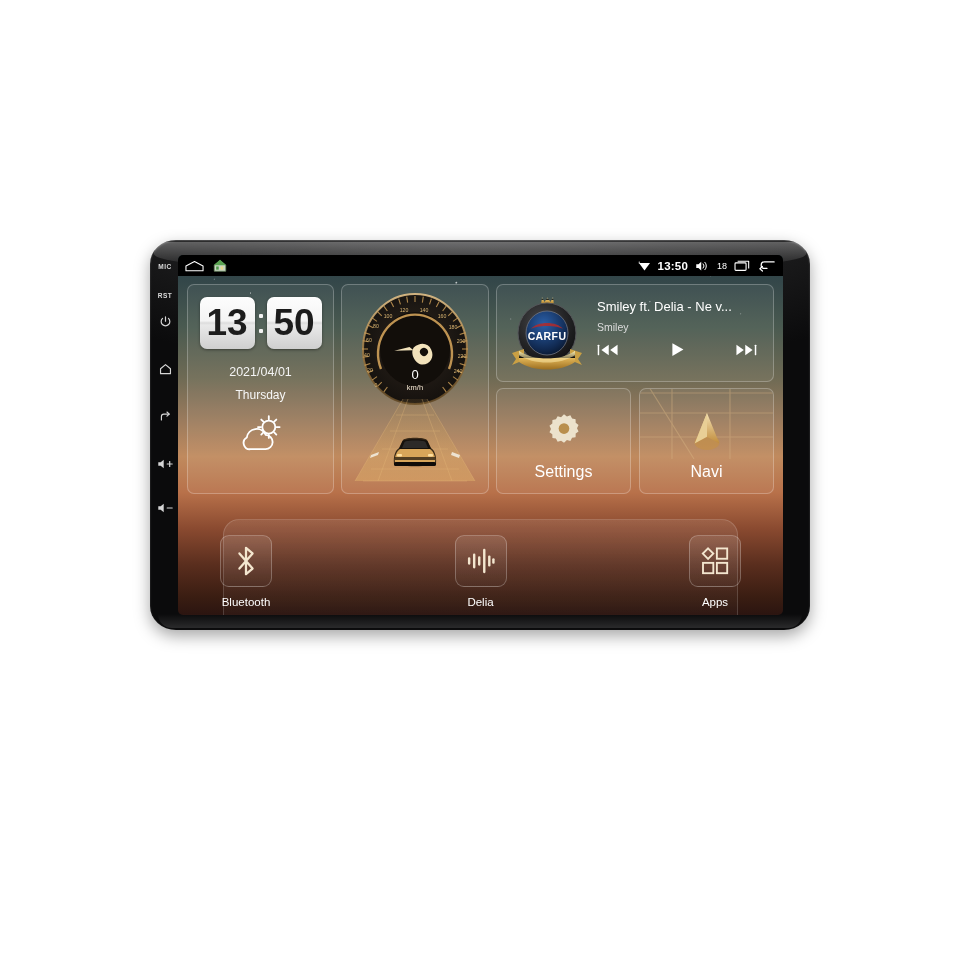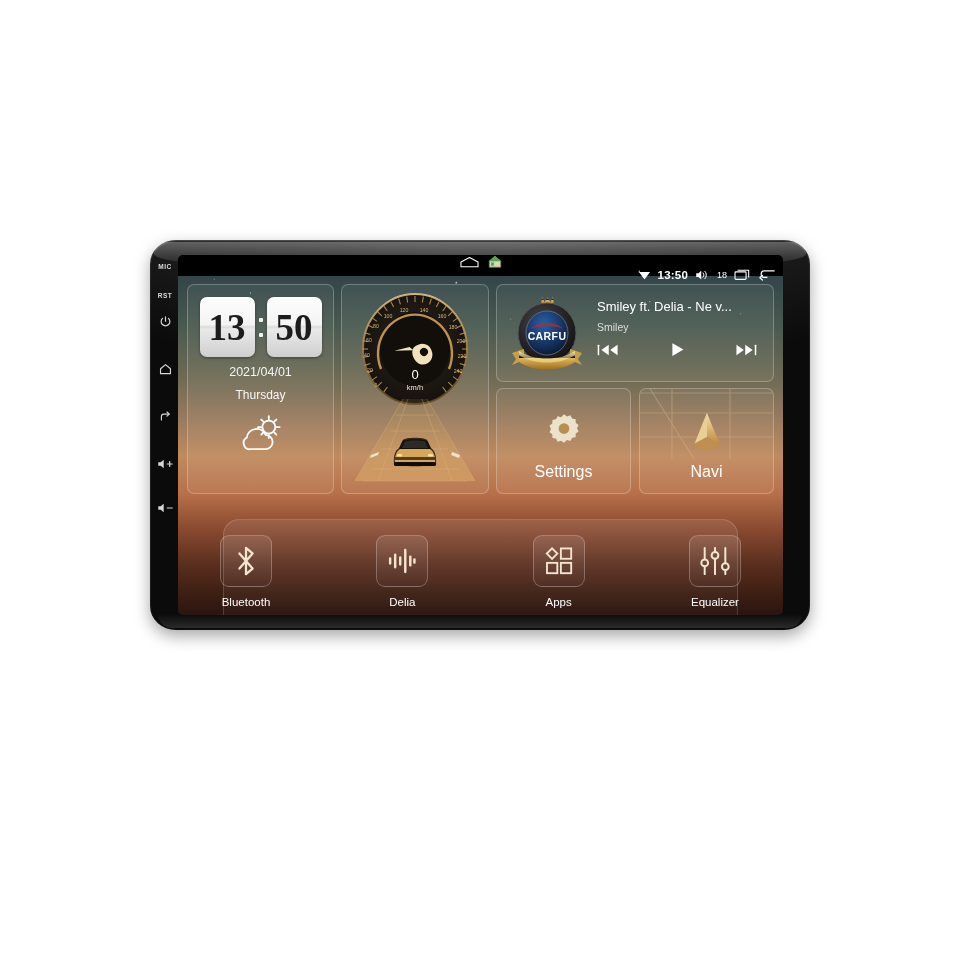--- a/index.html
+++ b/index.html
@@ -75,21 +75,21 @@
       radial-gradient(1px 1px at 36% 30%, rgba(255,255,255,.3), transparent),
       radial-gradient(1px 1px at 93% 34%, rgba(255,255,255,.35), transparent),
       radial-gradient(1px 1px at 6% 14%, rgba(255,255,255,.35), transparent);
     pointer-events:none;
   }
 
   
   #statusbar{
     position:absolute;left:0;top:0;width:100%;height:21px;
     background:#000;display:flex;align-items:center;
-    padding:0 7px;box-sizing:border-box;color:#fff;z-index:5;flex-direction:column;
+    padding:0 7px;box-sizing:border-box;color:#fff;z-index:5;
   }
   .sb-left{display:flex;align-items:center;gap:9px;}
   .sb-right{margin-left:auto;display:flex;align-items:center;gap:7px;}
   .sb-time{font-size:11.5px;font-weight:bold;letter-spacing:.2px;}
   .sb-vol{font-size:9px;}
   .sb-ic{display:flex;align-items:center;}
 
   
   #content{position:absolute;left:0;top:21px;right:0;bottom:0;}
 
@@ -99,26 +99,26 @@
     box-sizing:border-box;
   }
 
   
   #clockcard{left:9px;top:8px;width:147px;height:210px;}
   .flipclock{
     position:absolute;left:50%;top:12px;transform:translateX(-50%);
     display:flex;align-items:center;gap:3px;
   }
   .flipdig{
-    width:55px;height:60px;border-radius:7px;
+    width:55px;height:52px;border-radius:7px;
     background:linear-gradient(180deg,#fdfdfd 0%,#f4f4f4 46%,#dcdcdc 50%,#e9e9e9 54%,#cfcfcf 100%);
     display:flex;align-items:center;justify-content:center;
     font-size:37px;font-weight:bold;color:#1c1c1c;
     box-shadow:0 1px 3px rgba(0,0,0,.4);
-    font-family:Liberation Serif, serif;
+    font-family:Liberation Sans, sans-serif;
   }
   .flipcolon{
     display:flex;flex-direction:column;gap:11px;padding:0 1px;
   }
   .flipcolon i{display:block;width:4px;height:4px;border-radius:1px;background:#f2f2f2;}
   .cdate{
     position:absolute;left:0;right:0;top:80px;text-align:center;
     color:#f4f4f4;font-size:12.5px;
   }
   .cday{
@@ -614,35 +614,19 @@
                 <path d="M8.6 2.5 L14.2 8.1 L8.6 13.7 L3 8.1 Z"></path>
                 <rect x="18" y="2.6" width="11" height="11"></rect>
                 <rect x="3.2" y="18" width="11" height="11"></rect>
                 <rect x="18" y="18" width="11" height="11"></rect>
               </svg>
             </div>
             <div class="docklb">Apps</div>
           </div>
 
 
-          <div class="dockitem">
-            <div class="dockbox">
-              <svg width="30" height="30" viewBox="0 0 32 32" fill="none" stroke="#f3e6cf" stroke-width="2.1" stroke-linecap="round">
-                <path d="M5 2 V14"></path>
-                  <path d="M5 22 V30"></path>
-                  <circle cx="5" cy="18" r="3.6"></circle>
-                <path d="M16 2 V6"></path>
-                  <path d="M16 14 V30"></path>
-                  <circle cx="16" cy="10" r="3.6"></circle>
-                <path d="M27 2 V18"></path>
-                  <path d="M27 26 V30"></path>
-                  <circle cx="27" cy="22" r="3.6"></circle>
-              </svg>
-            </div>
-            <div class="docklb">Equalizer</div>
-          </div>
 
         </div>
       </div>
 
     </div>
   </div>
 </div>
 
 </body></html>

